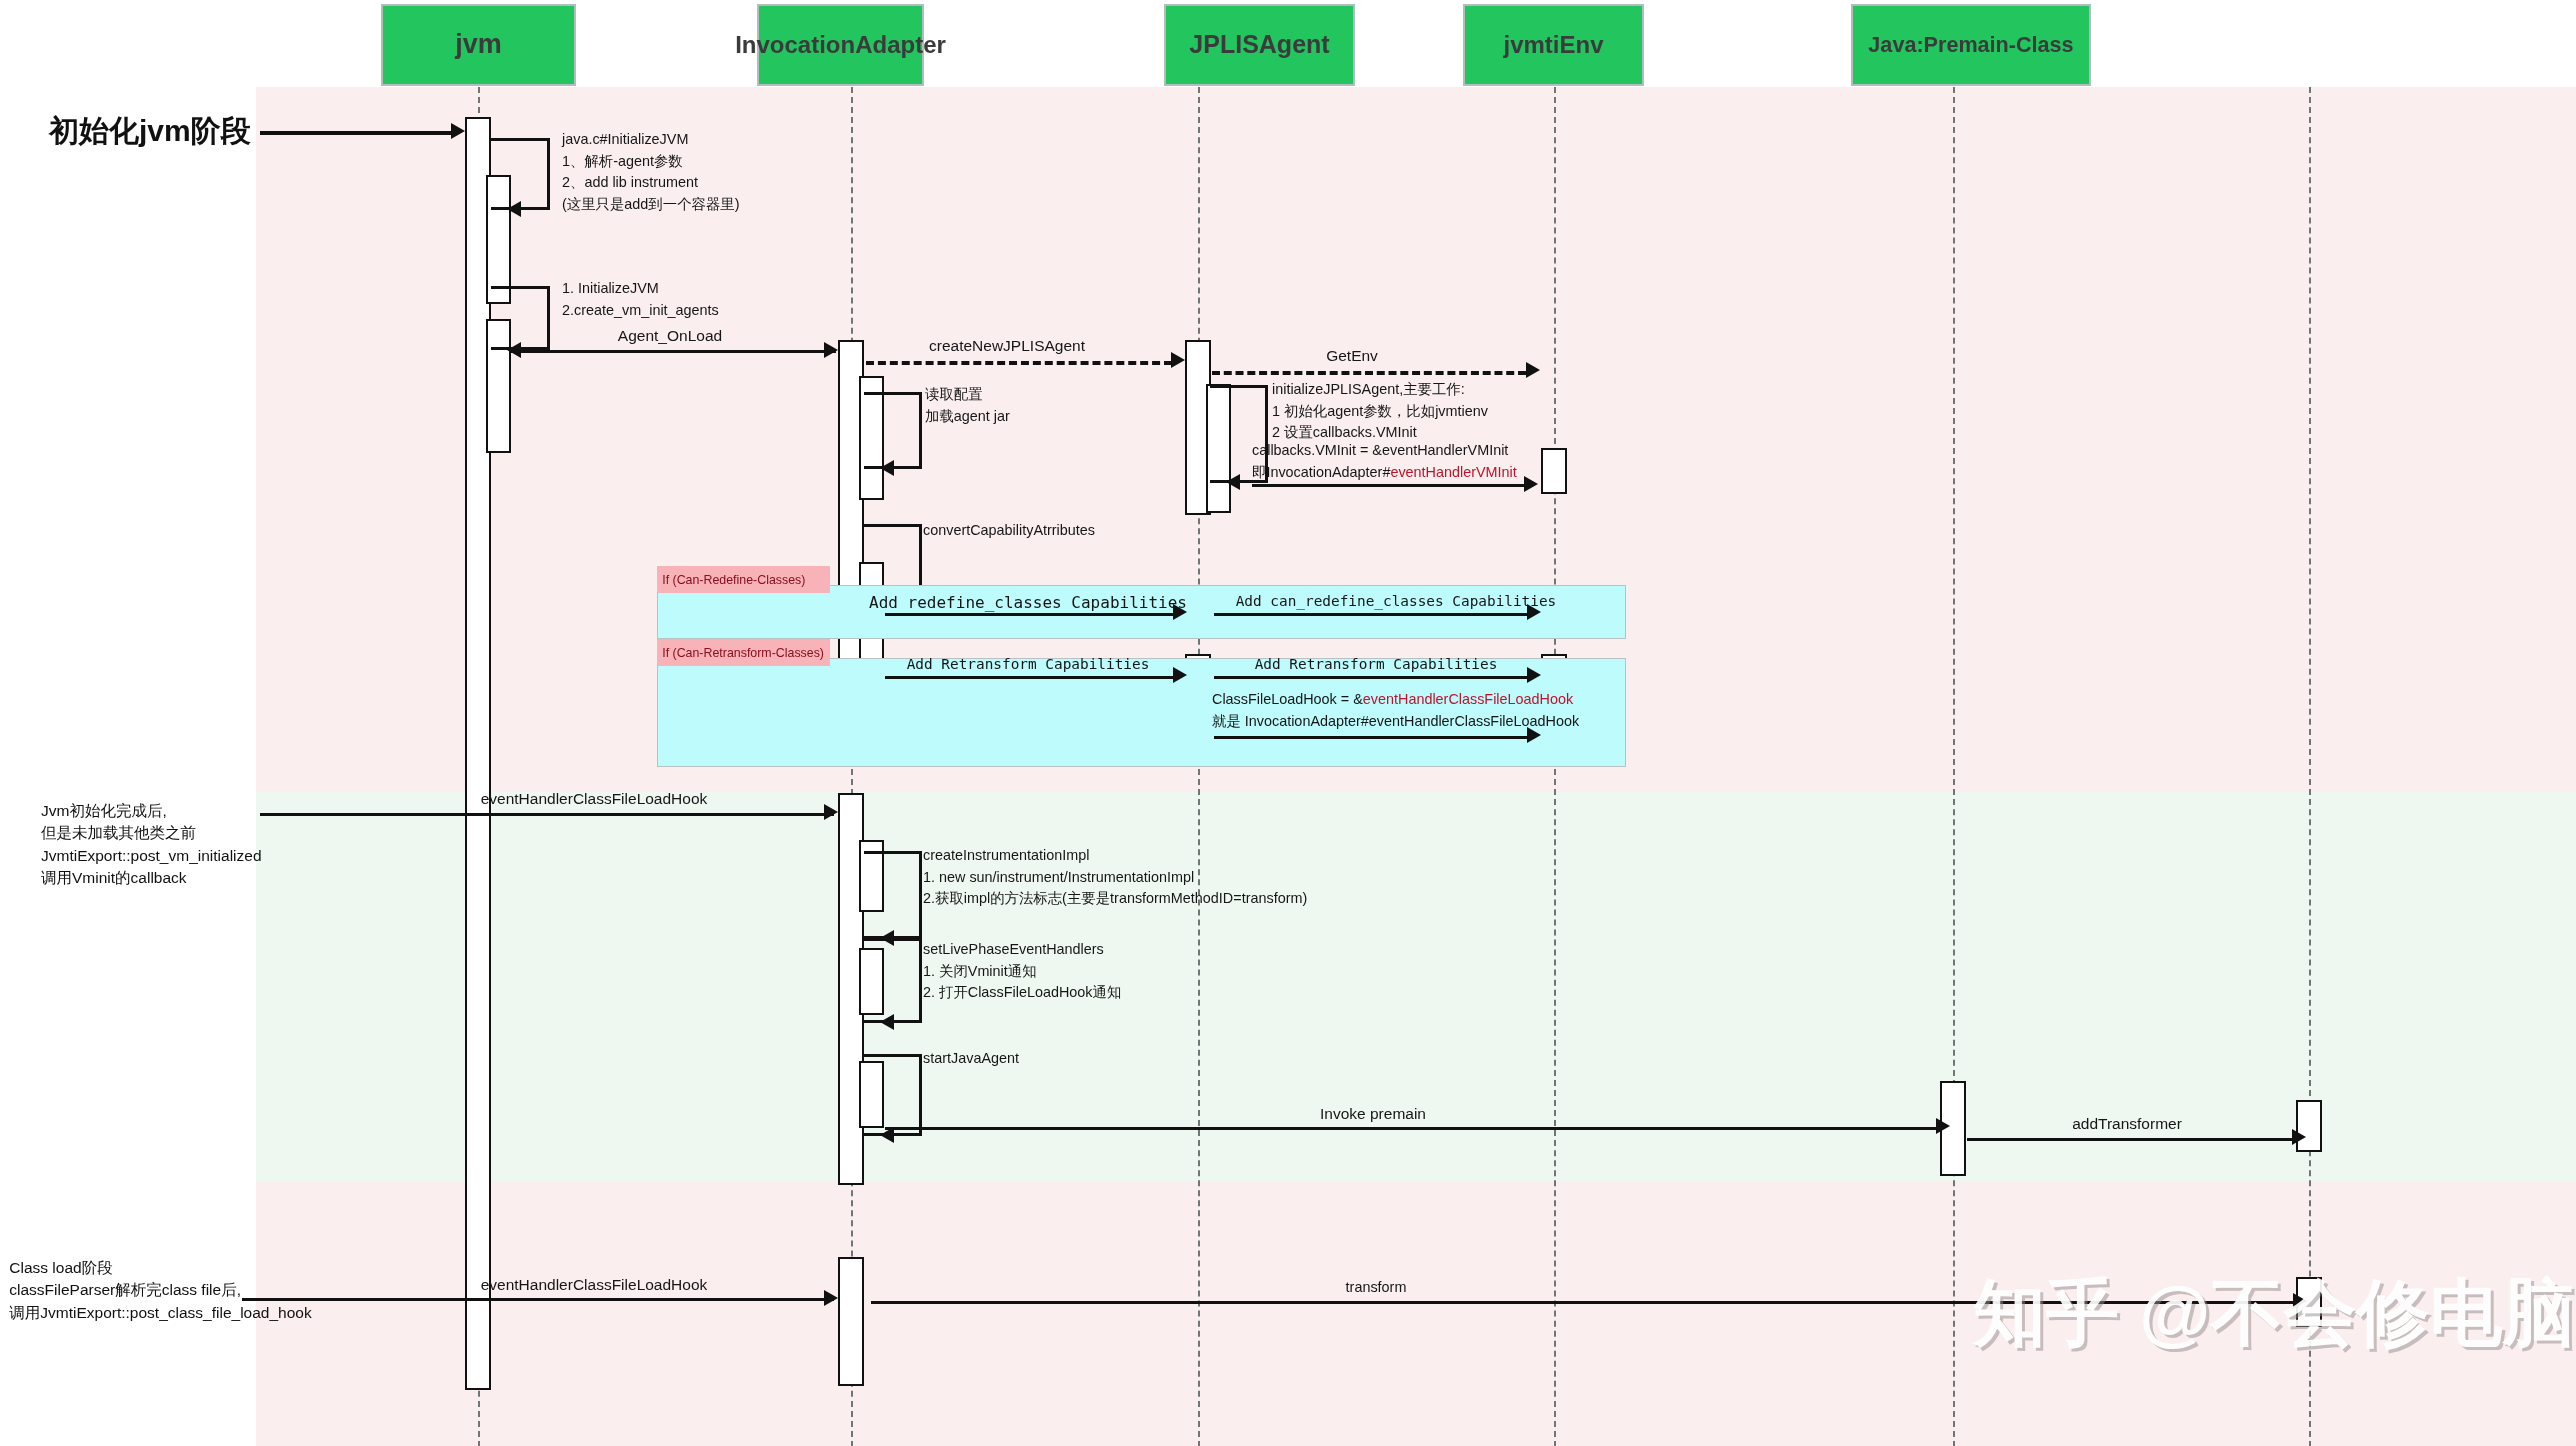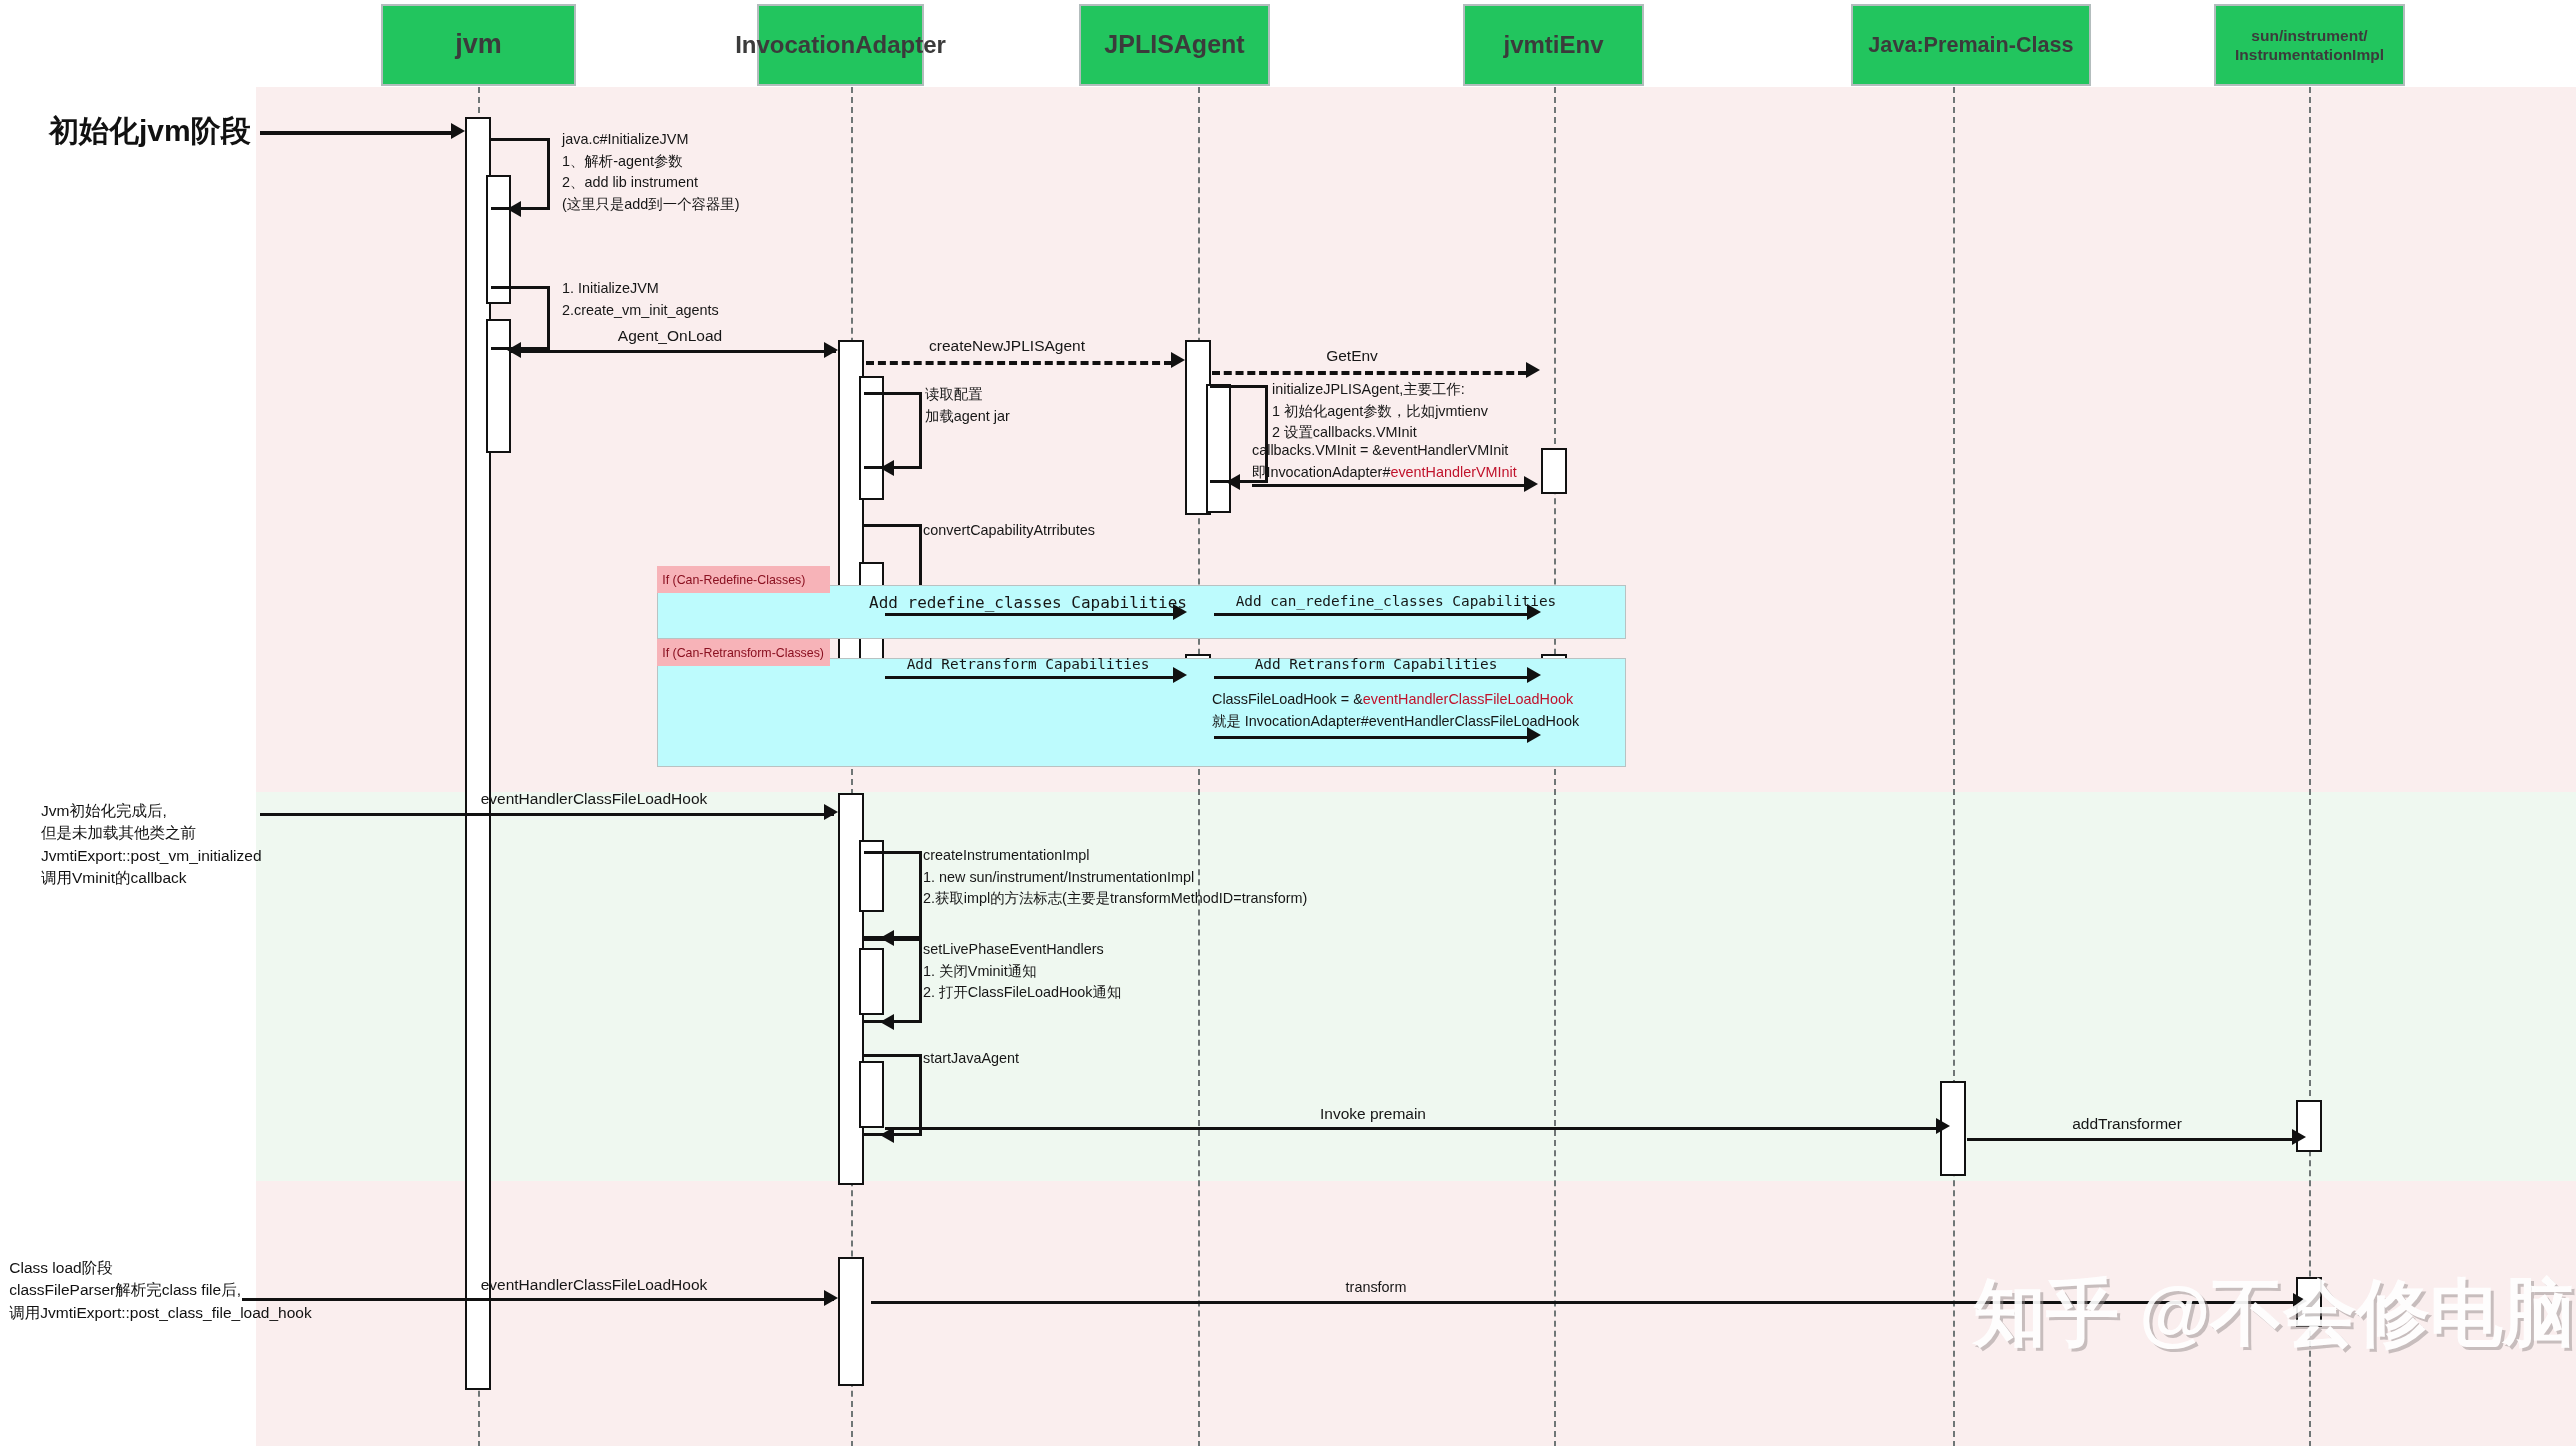--- a/index.html
+++ b/index.html
@@ -72,36 +72,32 @@
   <div class="lifeline" style="left:2309px;top:87px;height:1360px;"></div>
 
   <div class="participant" style="left:381px;top:4.1px;width:195px;height:82px;font-size:27px;">
     <span class="plabel">jvm</span>
   </div>
 
   <div class="participant" style="left:757px;top:4.1px;width:167px;height:82px;font-size:24px;">
     <span class="plabel">InvocationAdapter</span>
   </div>
 
-  <div class="participant" style="left:1079px;top:4.1px;width:191px;height:82px;font-size:25px;">
+  <div class="participant" style="left:1164px;top:4.1px;width:191px;height:82px;font-size:25px;">
     <span class="plabel">JPLISAgent</span>
   </div>
 
   <div class="participant" style="left:1463px;top:4.1px;width:181px;height:82px;font-size:24px;">
     <span class="plabel">jvmtiEnv</span>
   </div>
 
   <div class="participant" style="left:1851px;top:4.1px;width:240px;height:82px;font-size:21.6px;">
     <span class="plabel">Java:Premain-Class</span>
   </div>
 
-  <div class="participant" style="left:2214px;top:4.1px;width:191px;height:82px;font-size:15.5px;flex-direction:column;">
-    <span class="plabel">sun/instrument/</span>
-    <span class="plabel">InstrumentationImpl</span>
-  </div>
 
   <div class="phase-caption" style="left:49px;top:111px;font-size:30px;">初始化jvm阶段</div>
   <div class="phase-arrow" style="left:260px;top:131px;width:191px;"></div>
   <div class="arrowhead" style="left:451px;top:123px;"></div>
 
   <div class="phase-note" style="left:41px;top:800px;font-size:15.5px;">
     <div>Jvm初始化完成后,</div>
     <div>但是未加载其他类之前</div>
     <div>JvmtiExport::post_vm_initialized</div>
     <div>调用Vminit的callback</div>

